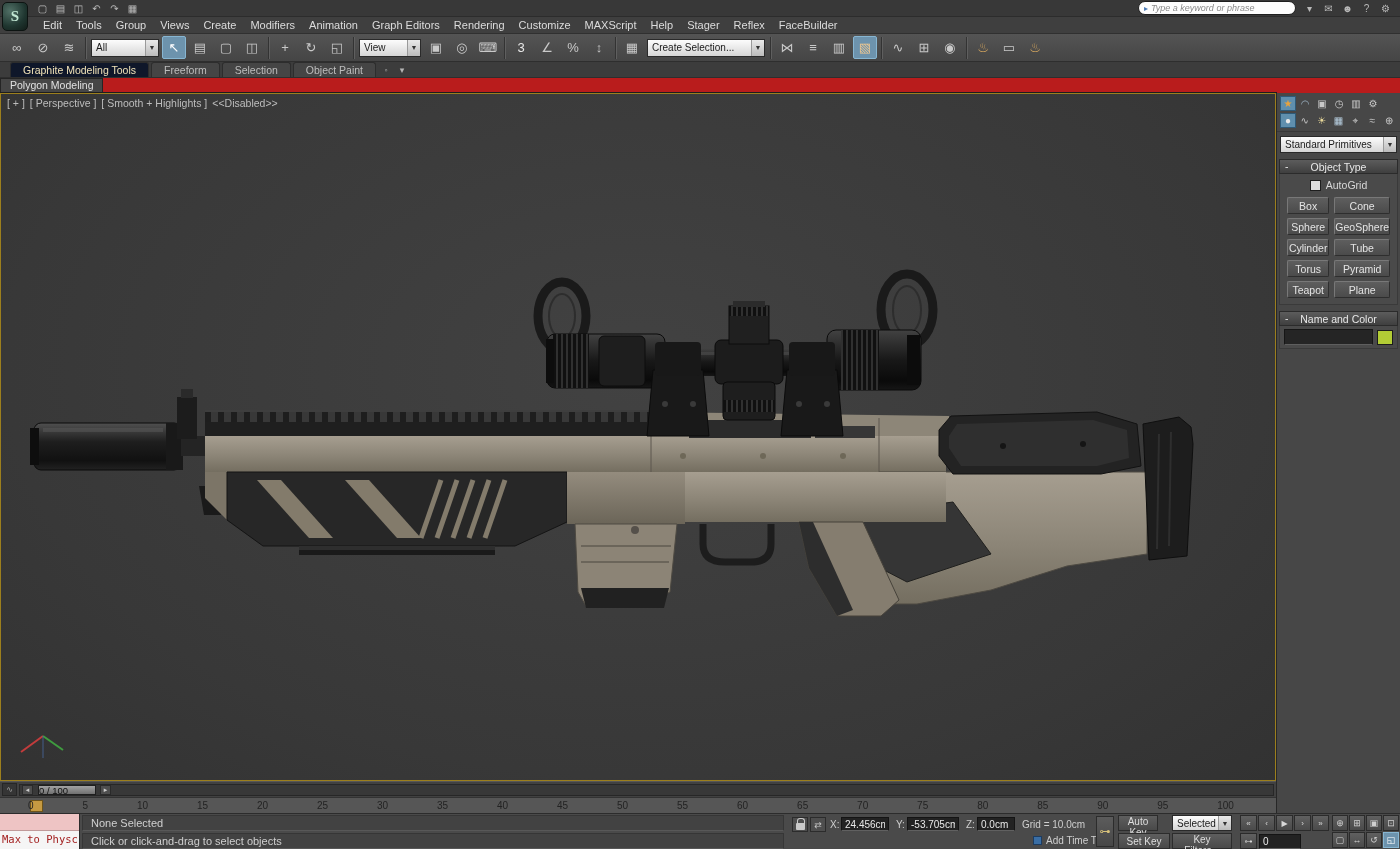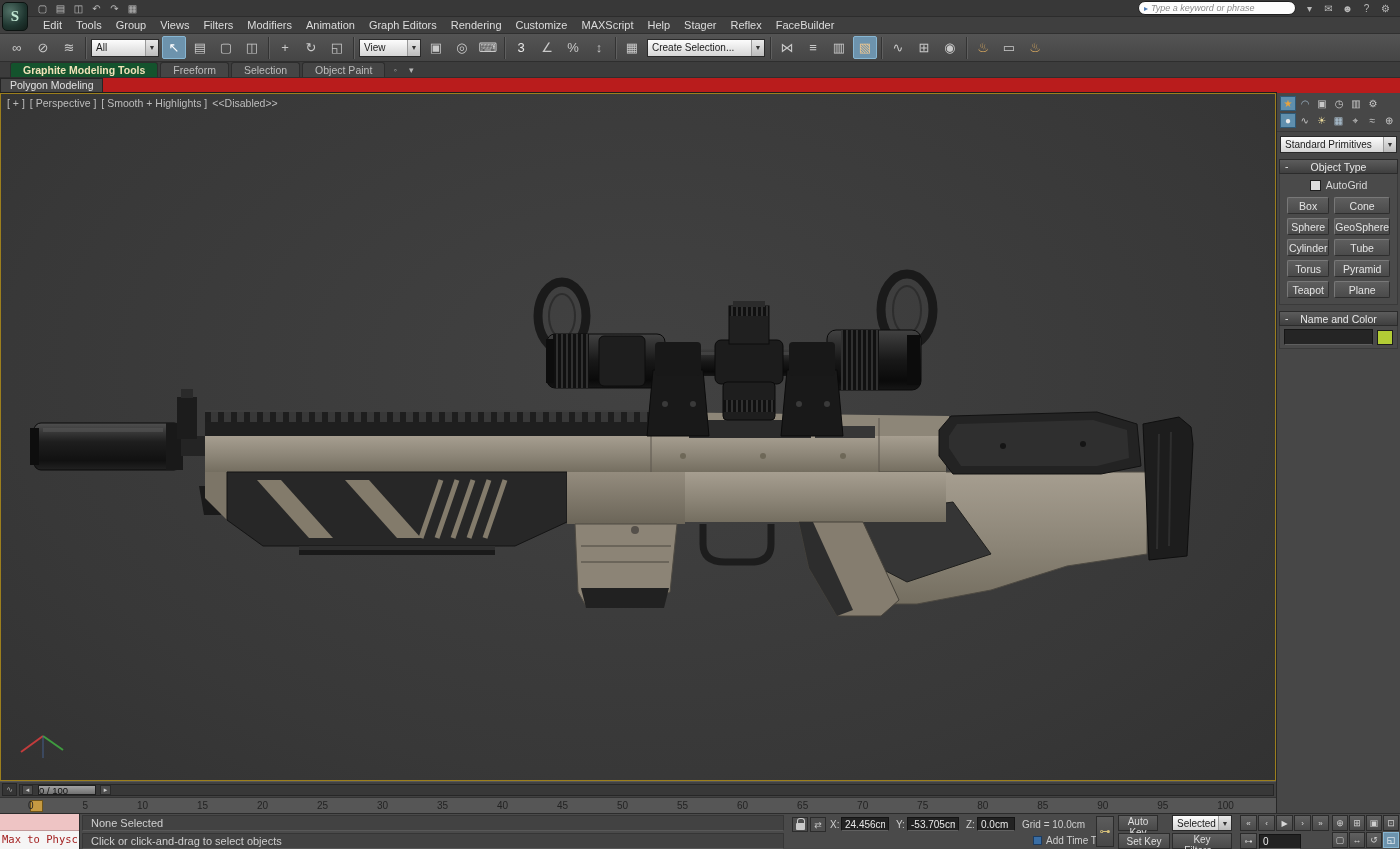--- a/index.html
+++ b/index.html
@@ -35,21 +35,21 @@
   .combo .cval{flex:1;padding:0 4px;white-space:nowrap;overflow:hidden;}
   .combo .carrow{width:13px;height:100%;background:linear-gradient(#e9e9e9,#bcbcbc);border-left:1px solid #9a9a9a;
     font-size:7px;display:flex;align-items:center;justify-content:center;color:#333;}
   .w-filter{width:68px;} .w-refcoord{width:62px;} .w-namedsets{width:118px;}
 
   
   .ribbon-tabs{position:absolute;top:62px;left:0;right:0;height:16px;background:#3c3c3c;border-bottom:1px solid #2e2e2e;
     display:flex;align-items:flex-end;padding-left:10px;gap:2px;}
   .rtab{padding:1px 12px 0;height:15px;line-height:13px;font-size:10.5px;color:#bdbdbd;background:#454545;
     border:1px solid #2d2d2d;border-bottom:none;border-radius:3px 3px 0 0;}
-  .rtab.active{background:#14532d;color:#f0e2b8;font-weight:bold;}
+  .rtab.active{background:#0f172a;color:#f0e2b8;}
   .rctrl{width:16px;height:14px;background:transparent;border:none;color:#b5b5b5;font-size:9px;}
   .ribbon-sub{position:absolute;top:78px;left:0;right:0;height:15px;background:#b91c1c;display:flex;align-items:flex-start;}
   .ptab{background:#464646;border:1px solid #252525;color:#e0e0e0;padding:0 9px;height:15px;line-height:13px;font-size:10.5px;}
 
   
   .viewport{position:absolute;top:93px;left:0;width:1276px;height:688px;
     background:radial-gradient(ellipse at 50% 40%,#424242,#383838 70%,#323232);
     border:1px solid #9c7f1d;outline:1px solid #1d1d1d;}
   .vp-label{position:absolute;top:3px;left:6px;display:flex;gap:5px;color:#bdbdbd;font-size:10.5px;z-index:3;}
   .vp-seg{cursor:default;}
@@ -161,21 +161,21 @@
         <button class="qicon">⚙</button>
       </span>
   </header>
 
   <nav class="menubar">
 
   <span class="menu-item">Edit</span>
       <span class="menu-item">Tools</span>
       <span class="menu-item">Group</span>
       <span class="menu-item">Views</span>
-      <span class="menu-item">Filters</span>
+      <span class="menu-item">Create</span>
       <span class="menu-item">Modifiers</span>
       <span class="menu-item">Animation</span>
       <span class="menu-item">Graph Editors</span>
       <span class="menu-item">Rendering</span>
       <span class="menu-item">Customize</span>
       <span class="menu-item">MAXScript</span>
       <span class="menu-item">Help</span>
       <span class="menu-item">Stager</span>
       <span class="menu-item">Reflex</span>
       <span class="menu-item">FaceBuilder</span>

